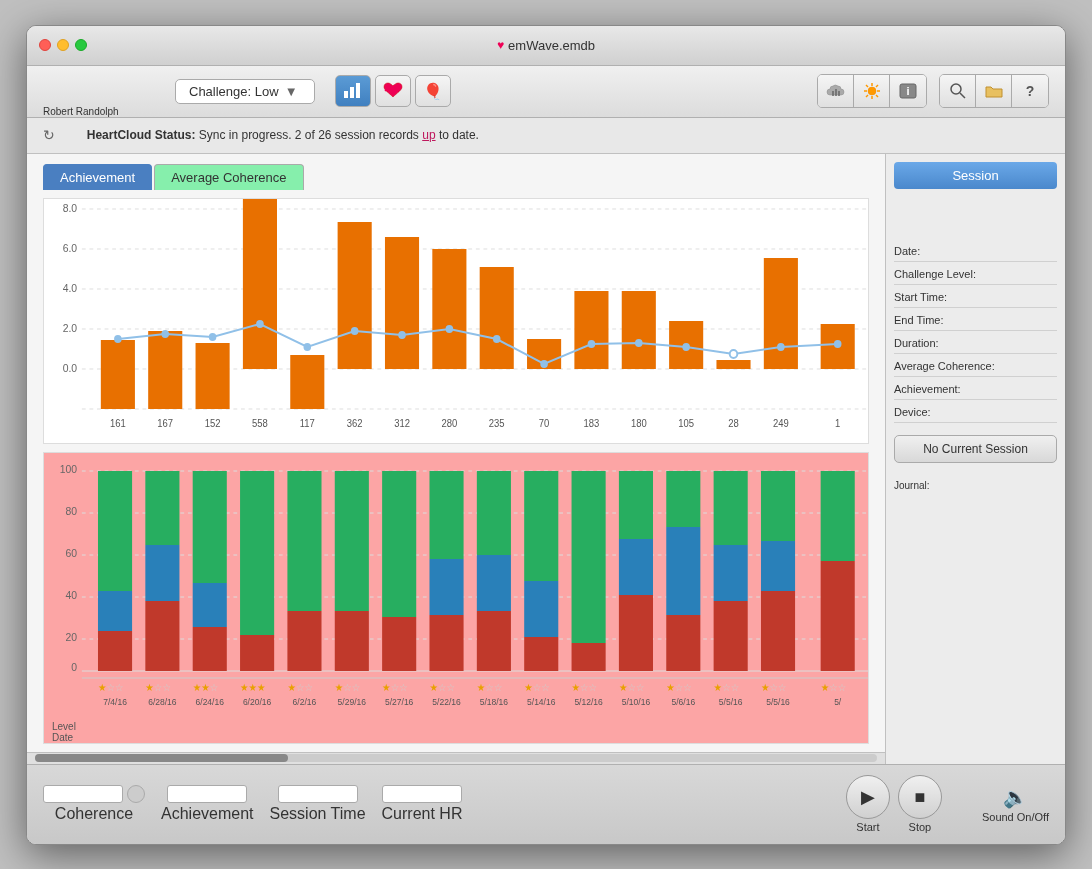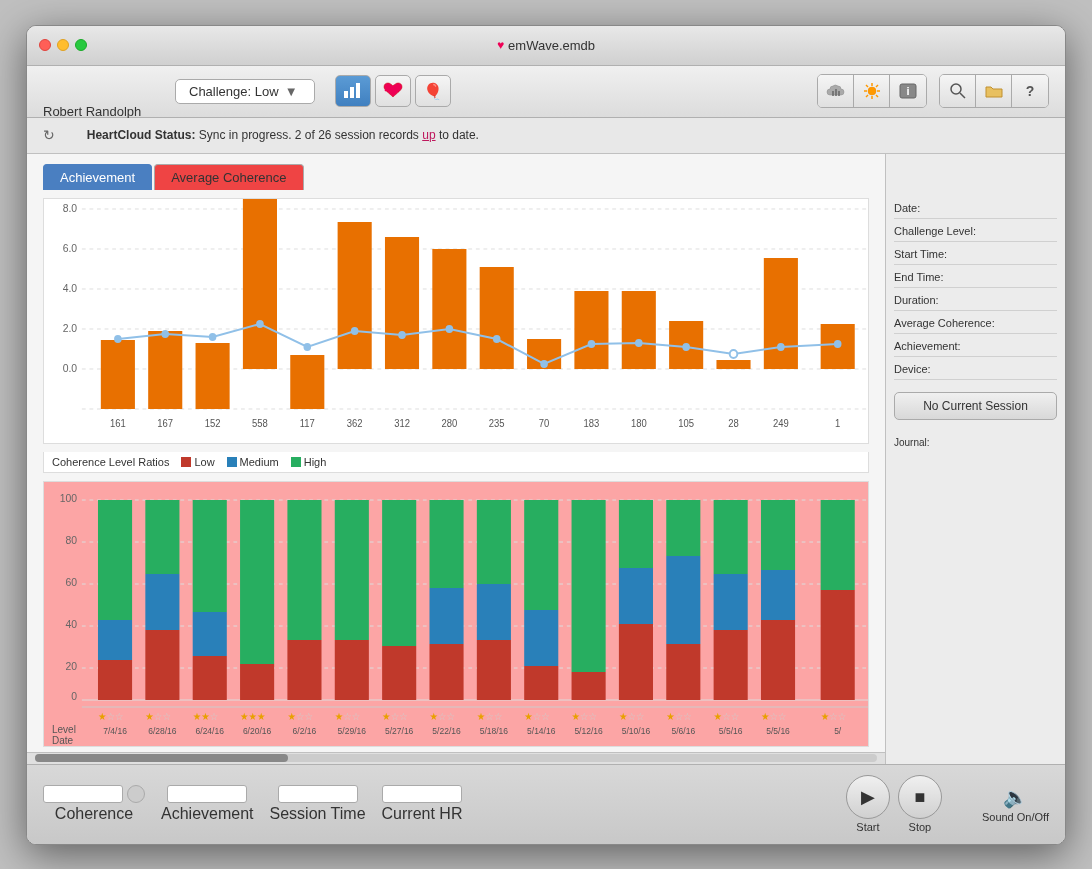--- a/index.html
+++ b/index.html
@@ -61,21 +61,21 @@
       height: 52px;
       background: linear-gradient(to bottom, #f0f0f0, #dcdcdc);
       border-bottom: 1px solid #b0b0b0;
       display: flex;
       align-items: center;
       padding: 0 16px;
       gap: 12px;
       flex-shrink: 0;
     }
     .user-name {
-      font-size: 13px;
+      font-size: 10px;
       font-weight: 500;
       color: #333;
       min-width: 120px;
       margin-top: 41px;
     }
     .challenge-select {
       display: flex;
       align-items: center;
       background: white;
       border: 1px solid #aaa;
@@ -151,21 +151,21 @@
       padding: 10px 16px 0;
       gap: 2px;
     }
     .tab {
       padding: 5px 16px;
       font-size: 13px;
       border-radius: 4px 4px 0 0;
       border: 1px solid #aaa;
       border-bottom: none;
       cursor: pointer;
-      background: #ef4444;
+      background: #86efac;
       color: #333;
     }
     .tab.active {
       background: #4a7fc1;
       color: white;
       border-color: #4a7fc1;
     }
     .charts-container {
       flex: 1;
       display: flex;
@@ -558,35 +558,20 @@
             <text x="528" y="228" text-anchor="middle" font-size="10" fill="#555">70</text>
             <text x="578" y="228" text-anchor="middle" font-size="10" fill="#555">183</text>
             <text x="628" y="228" text-anchor="middle" font-size="10" fill="#555">180</text>
             <text x="678" y="228" text-anchor="middle" font-size="10" fill="#555">105</text>
             <text x="728" y="228" text-anchor="middle" font-size="10" fill="#555">28</text>
             <text x="778" y="228" text-anchor="middle" font-size="10" fill="#555">249</text>
             <text x="838" y="228" text-anchor="middle" font-size="10" fill="#555">1</text>
           </svg>
         </div>
 
-        <div class="chart-legend">
-          <span>Coherence Level Ratios</span>
-          <div class="legend-item">
-            <div class="legend-color" style="background:#c0392b;"></div>
-            <span>Low</span>
-          </div>
-          <div class="legend-item">
-            <div class="legend-color" style="background:#2980b9;"></div>
-            <span>Medium</span>
-          </div>
-          <div class="legend-item">
-            <div class="legend-color" style="background:#27ae60;"></div>
-            <span>High</span>
-          </div>
-        </div>
 
         <div class="coherence-chart">
           <svg width="100%" height="260" viewBox="0 0 870 260" preserveAspectRatio="none">
 
             <text x="35" y="20" text-anchor="end" font-size="11" fill="#666">100</text>
             <text x="35" y="62" text-anchor="end" font-size="11" fill="#666">80</text>
             <text x="35" y="104" text-anchor="end" font-size="11" fill="#666">60</text>
             <text x="35" y="146" text-anchor="end" font-size="11" fill="#666">40</text>
             <text x="35" y="188" text-anchor="end" font-size="11" fill="#666">20</text>
             <text x="35" y="218" text-anchor="end" font-size="11" fill="#666">0</text>
@@ -750,20 +735,21 @@
       </div>
 
       <div class="scrollbar-area">
         <div class="scrollbar-track">
           <div class="scrollbar-thumb"></div>
         </div>
       </div>
     </div>
 
     <div class="sidebar">
+      <div class="session-tab">Session</div>
       <div class="session-fields">
         <div class="field-row">
           <span class="field-label">Date:</span>
         </div>
         <div class="field-row">
           <span class="field-label">Challenge Level:</span>
         </div>
         <div class="field-row">
           <span class="field-label">Start Time:</span>
         </div>

